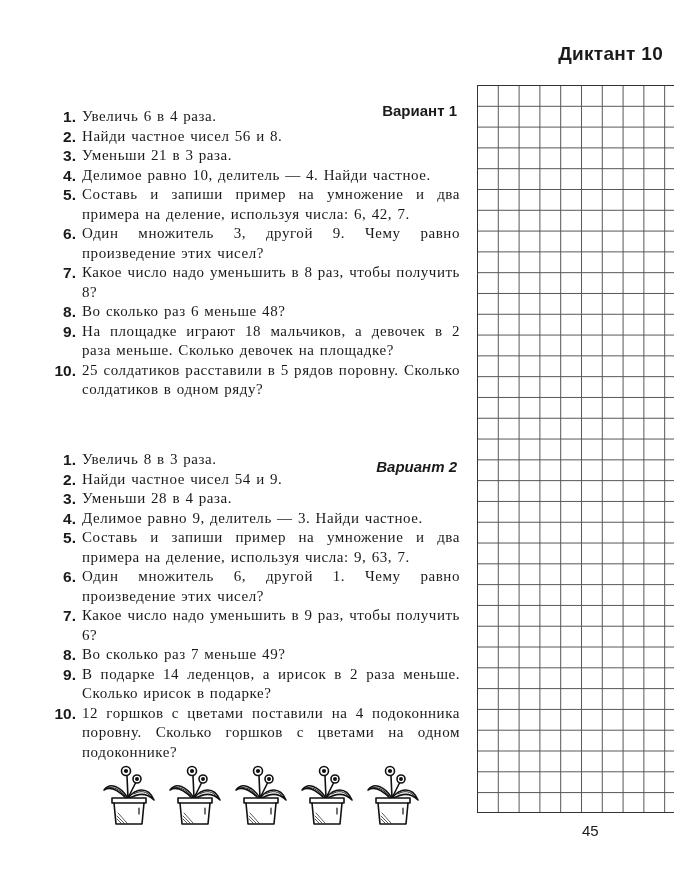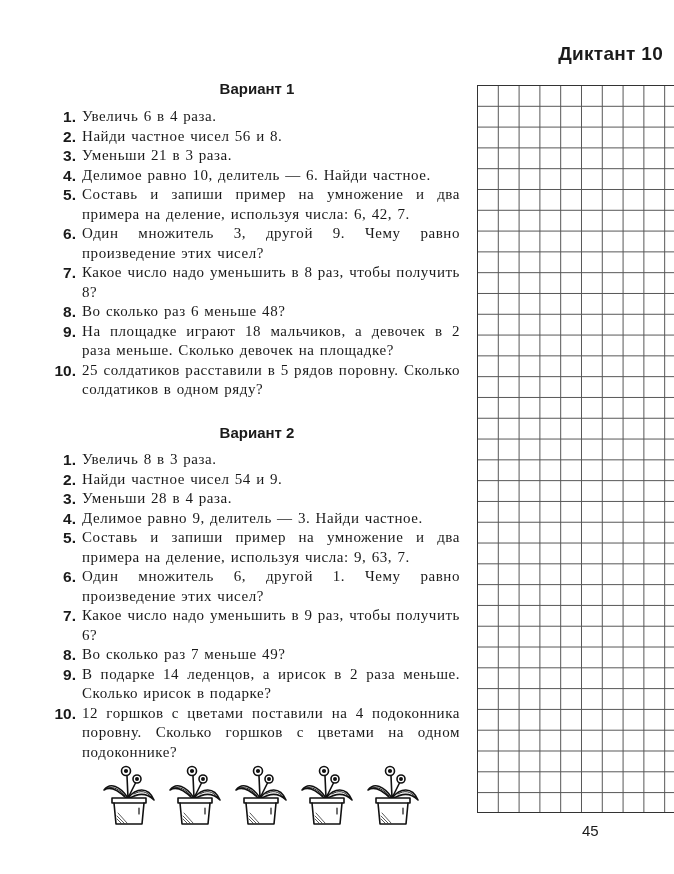--- a/index.html
+++ b/index.html
@@ -4,22 +4,22 @@
 <style>
   html, body { margin: 0; padding: 0; background: #ffffff; }
   body { width: 674px; height: 874px; position: relative; overflow: hidden; color: #1a1a1a; }
   .title {
     position: absolute; left: 0; top: 43px; width: 674px;
     font-family: "Liberation Sans", sans-serif; font-weight: bold; font-size: 19px;
     text-align: right; padding-left: 0; letter-spacing: 0.3px;
   }
   .title span { position: relative; left: -11px; }
   .variant-title {
-    position: absolute; left: 57px; width: 400px; text-align: center;
-    font-family: "Liberation Sans", sans-serif; font-weight: bold; font-size: 15px;
+    position: absolute; left: 57px; width: 400px; text-align: right;
+    font-family: "Liberation Sans", sans-serif; font-weight: bold; font-size: 15px; margin-top: 22px;
   }
   .list { position: absolute; left: 40px; width: 420px; margin: 0; padding: 0; list-style: none; }
   .item { display: flex; margin: 0; }
   .num {
     width: 42px; flex: none; text-align: right; padding-right: 6px; box-sizing: border-box;
     font-family: "Liberation Sans", sans-serif; font-weight: bold; font-size: 15.5px; line-height: 19.5px;
   }
   .text {
     flex: 1; font-family: "Liberation Serif", serif; font-size: 15px; line-height: 19.5px;
     text-align: justify; letter-spacing: 0.55px; word-spacing: 1px;
@@ -56,21 +56,21 @@
   <li class="item">
       <span class="num">2.</span>
       <span class="text">Найди частное чисел 56 и 8.</span>
     </li>
   <li class="item">
       <span class="num">3.</span>
       <span class="text">Уменьши 21 в 3 раза.</span>
     </li>
   <li class="item">
       <span class="num">4.</span>
-      <span class="text">Делимое равно 10, делитель — 6. Найди частное.</span>
+      <span class="text">Делимое равно 10, делитель — 4. Найди частное.</span>
     </li>
   <li class="item">
       <span class="num">5.</span>
       <span class="text">Составь и запиши пример на умножение и два примера на деление, используя числа: 6, 42, 7.</span>
     </li>
   <li class="item">
       <span class="num">6.</span>
       <span class="text">Один множитель 3, другой 9. Чему равно произведение этих чисел?</span>
     </li>
   <li class="item">
@@ -84,21 +84,21 @@
   <li class="item">
       <span class="num">9.</span>
       <span class="text">На площадке играют 18 мальчиков, а девочек в 2 раза меньше. Сколько девочек на площадке?</span>
     </li>
   <li class="item">
       <span class="num">10.</span>
       <span class="text">25 солдатиков расставили в 5 рядов поровну. Сколько солдатиков в одном ряду?</span>
     </li>
 </ol>
 
-<div class="variant-title" style="top:424px;">Вариант 2</div>
+<div class="variant-title" style="top:436px;font-style:italic;">Вариант 2</div>
 
 <ol class="list" style="top:450px;">
   <li class="item">
       <span class="num">1.</span>
       <span class="text">Увеличь 8 в 3 раза.</span>
     </li>
   <li class="item">
       <span class="num">2.</span>
       <span class="text">Найди частное чисел 54 и 9.</span>
     </li>

